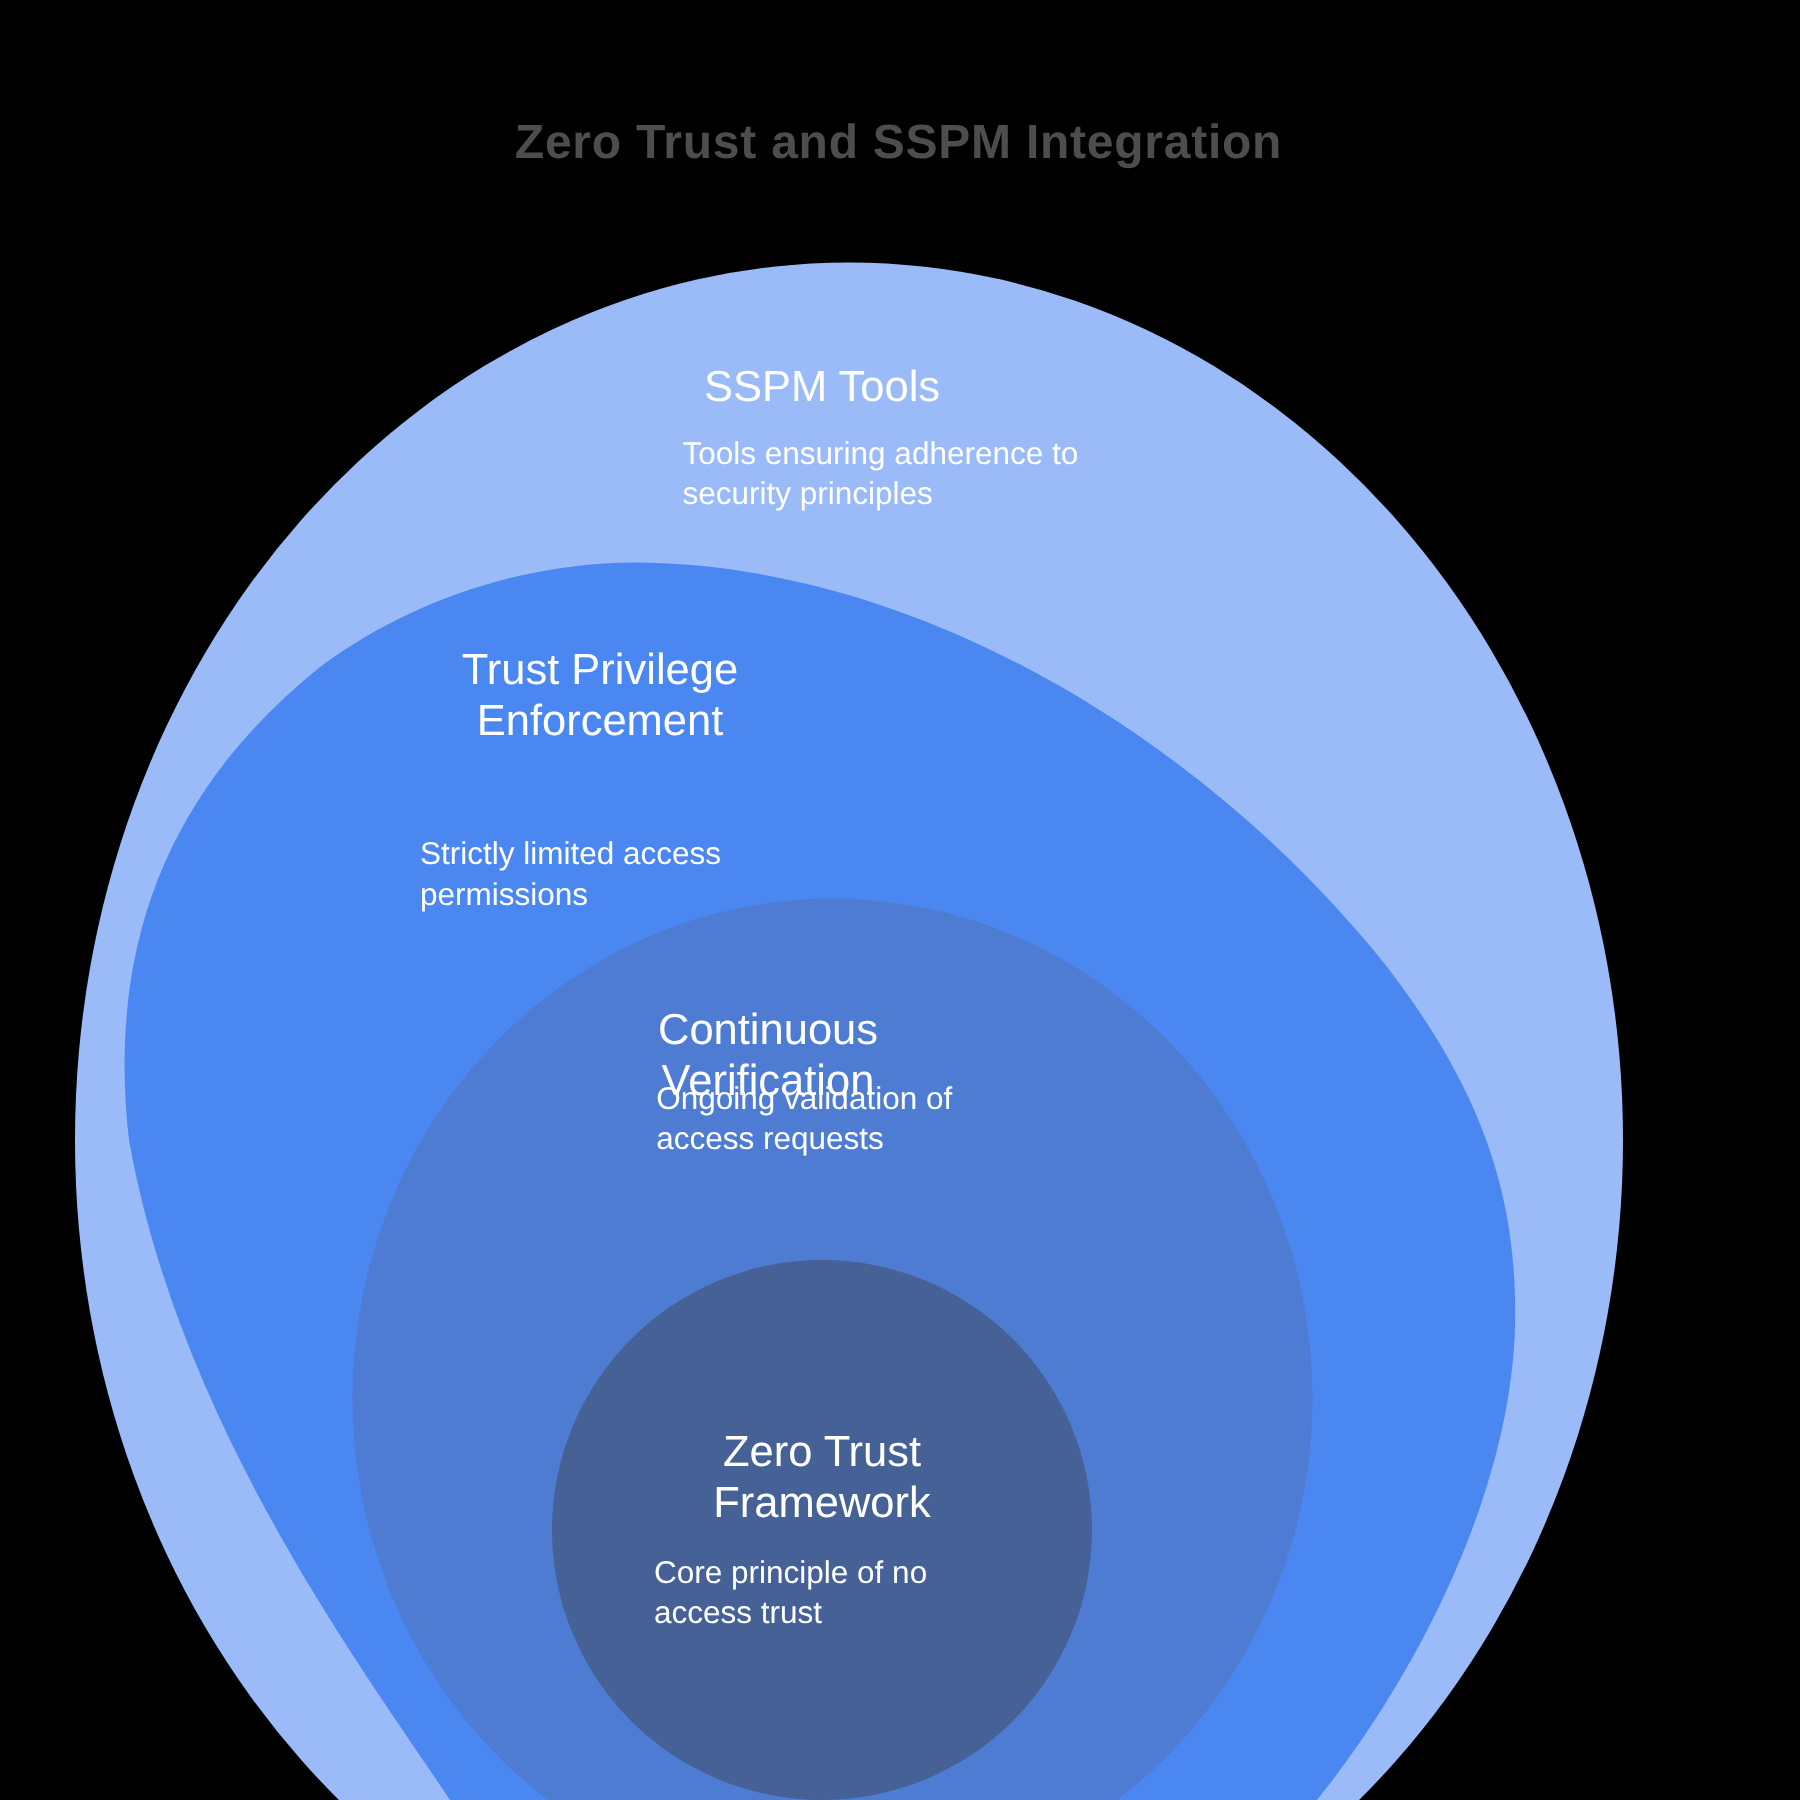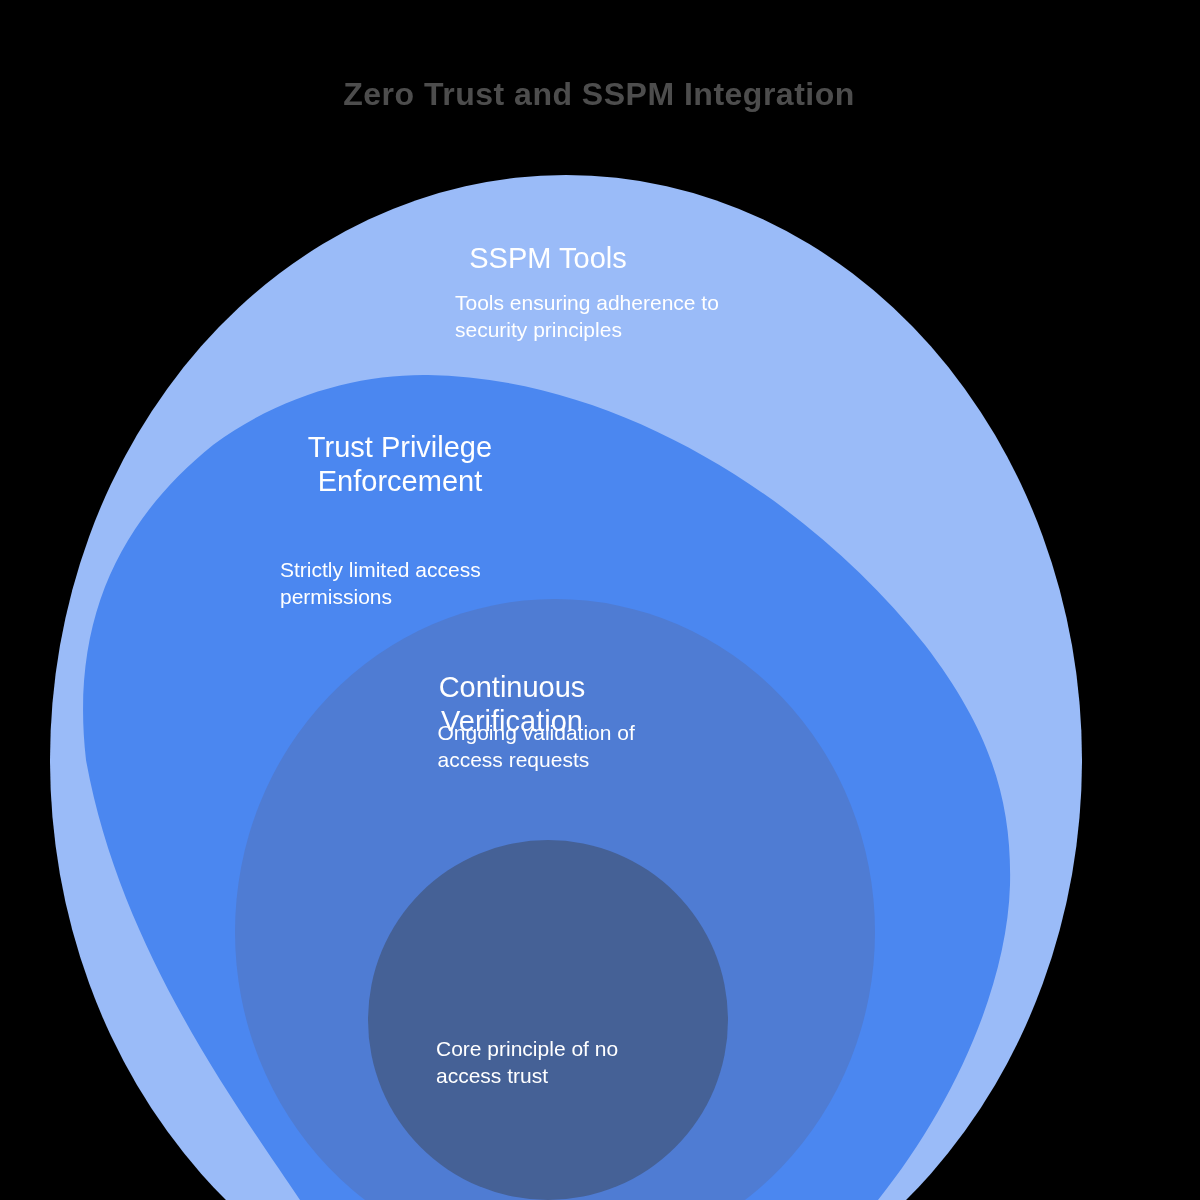--- a/index.html
+++ b/index.html
@@ -79,15 +79,16 @@
 
   <div class="label-title t0">SSPM Tools</div>
   <div class="label-desc d0">Tools ensuring adherence to security principles</div>
 
   <div class="label-title t1">Trust Privilege Enforcement</div>
   <div class="label-desc d1">Strictly limited access permissions</div>
 
   <div class="label-title t2">Continuous Verification</div>
   <div class="label-desc d2">Ongoing validation of access requests</div>
 
+  <div class="label-title t3">Zero Trust Framework</div>
   <div class="label-desc d3">Core principle of no access trust</div>
 
 </div>
 
 </body></html>

